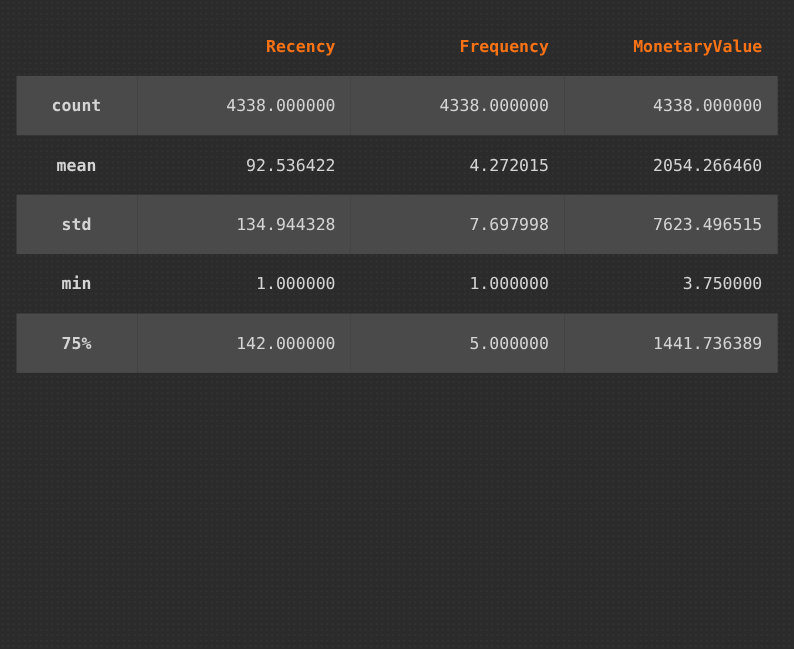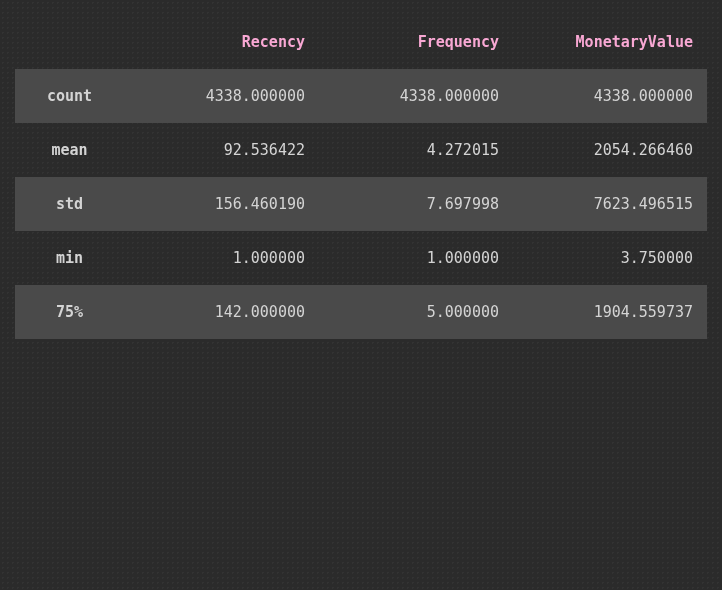--- a/index.html
+++ b/index.html
@@ -23,21 +23,21 @@
       width: 100%;
       table-layout: fixed;
     }
     th, td {
       padding: 18px 14px;
       text-align: right;
       white-space: nowrap;
     }
     thead th {
       font-weight: bold;
-      color: #f9a8d4;
+      color: #f97316;
       background-color: transparent;
     }
     thead th:first-child {
       background-color: transparent;
     }
     tbody tr:nth-child(odd) td,
     tbody tr:nth-child(odd) th {
       background-color: #4a4a4a;
     }
     tbody tr:nth-child(even) td,
@@ -79,30 +79,30 @@
       <td>4338.000000</td>
     </tr>
     <tr>
       <th>mean</th>
       <td>92.536422</td>
       <td>4.272015</td>
       <td>2054.266460</td>
     </tr>
     <tr>
       <th>std</th>
-      <td>156.460190</td>
+      <td>134.944328</td>
       <td>7.697998</td>
       <td>7623.496515</td>
     </tr>
     <tr>
       <th>min</th>
       <td>1.000000</td>
       <td>1.000000</td>
       <td>3.750000</td>
     </tr>
     <tr>
       <th>75%</th>
       <td>142.000000</td>
       <td>5.000000</td>
-      <td>1904.559737</td>
+      <td>1441.736389</td>
     </tr>
   </tbody>
 </table>
 
 </body></html>

